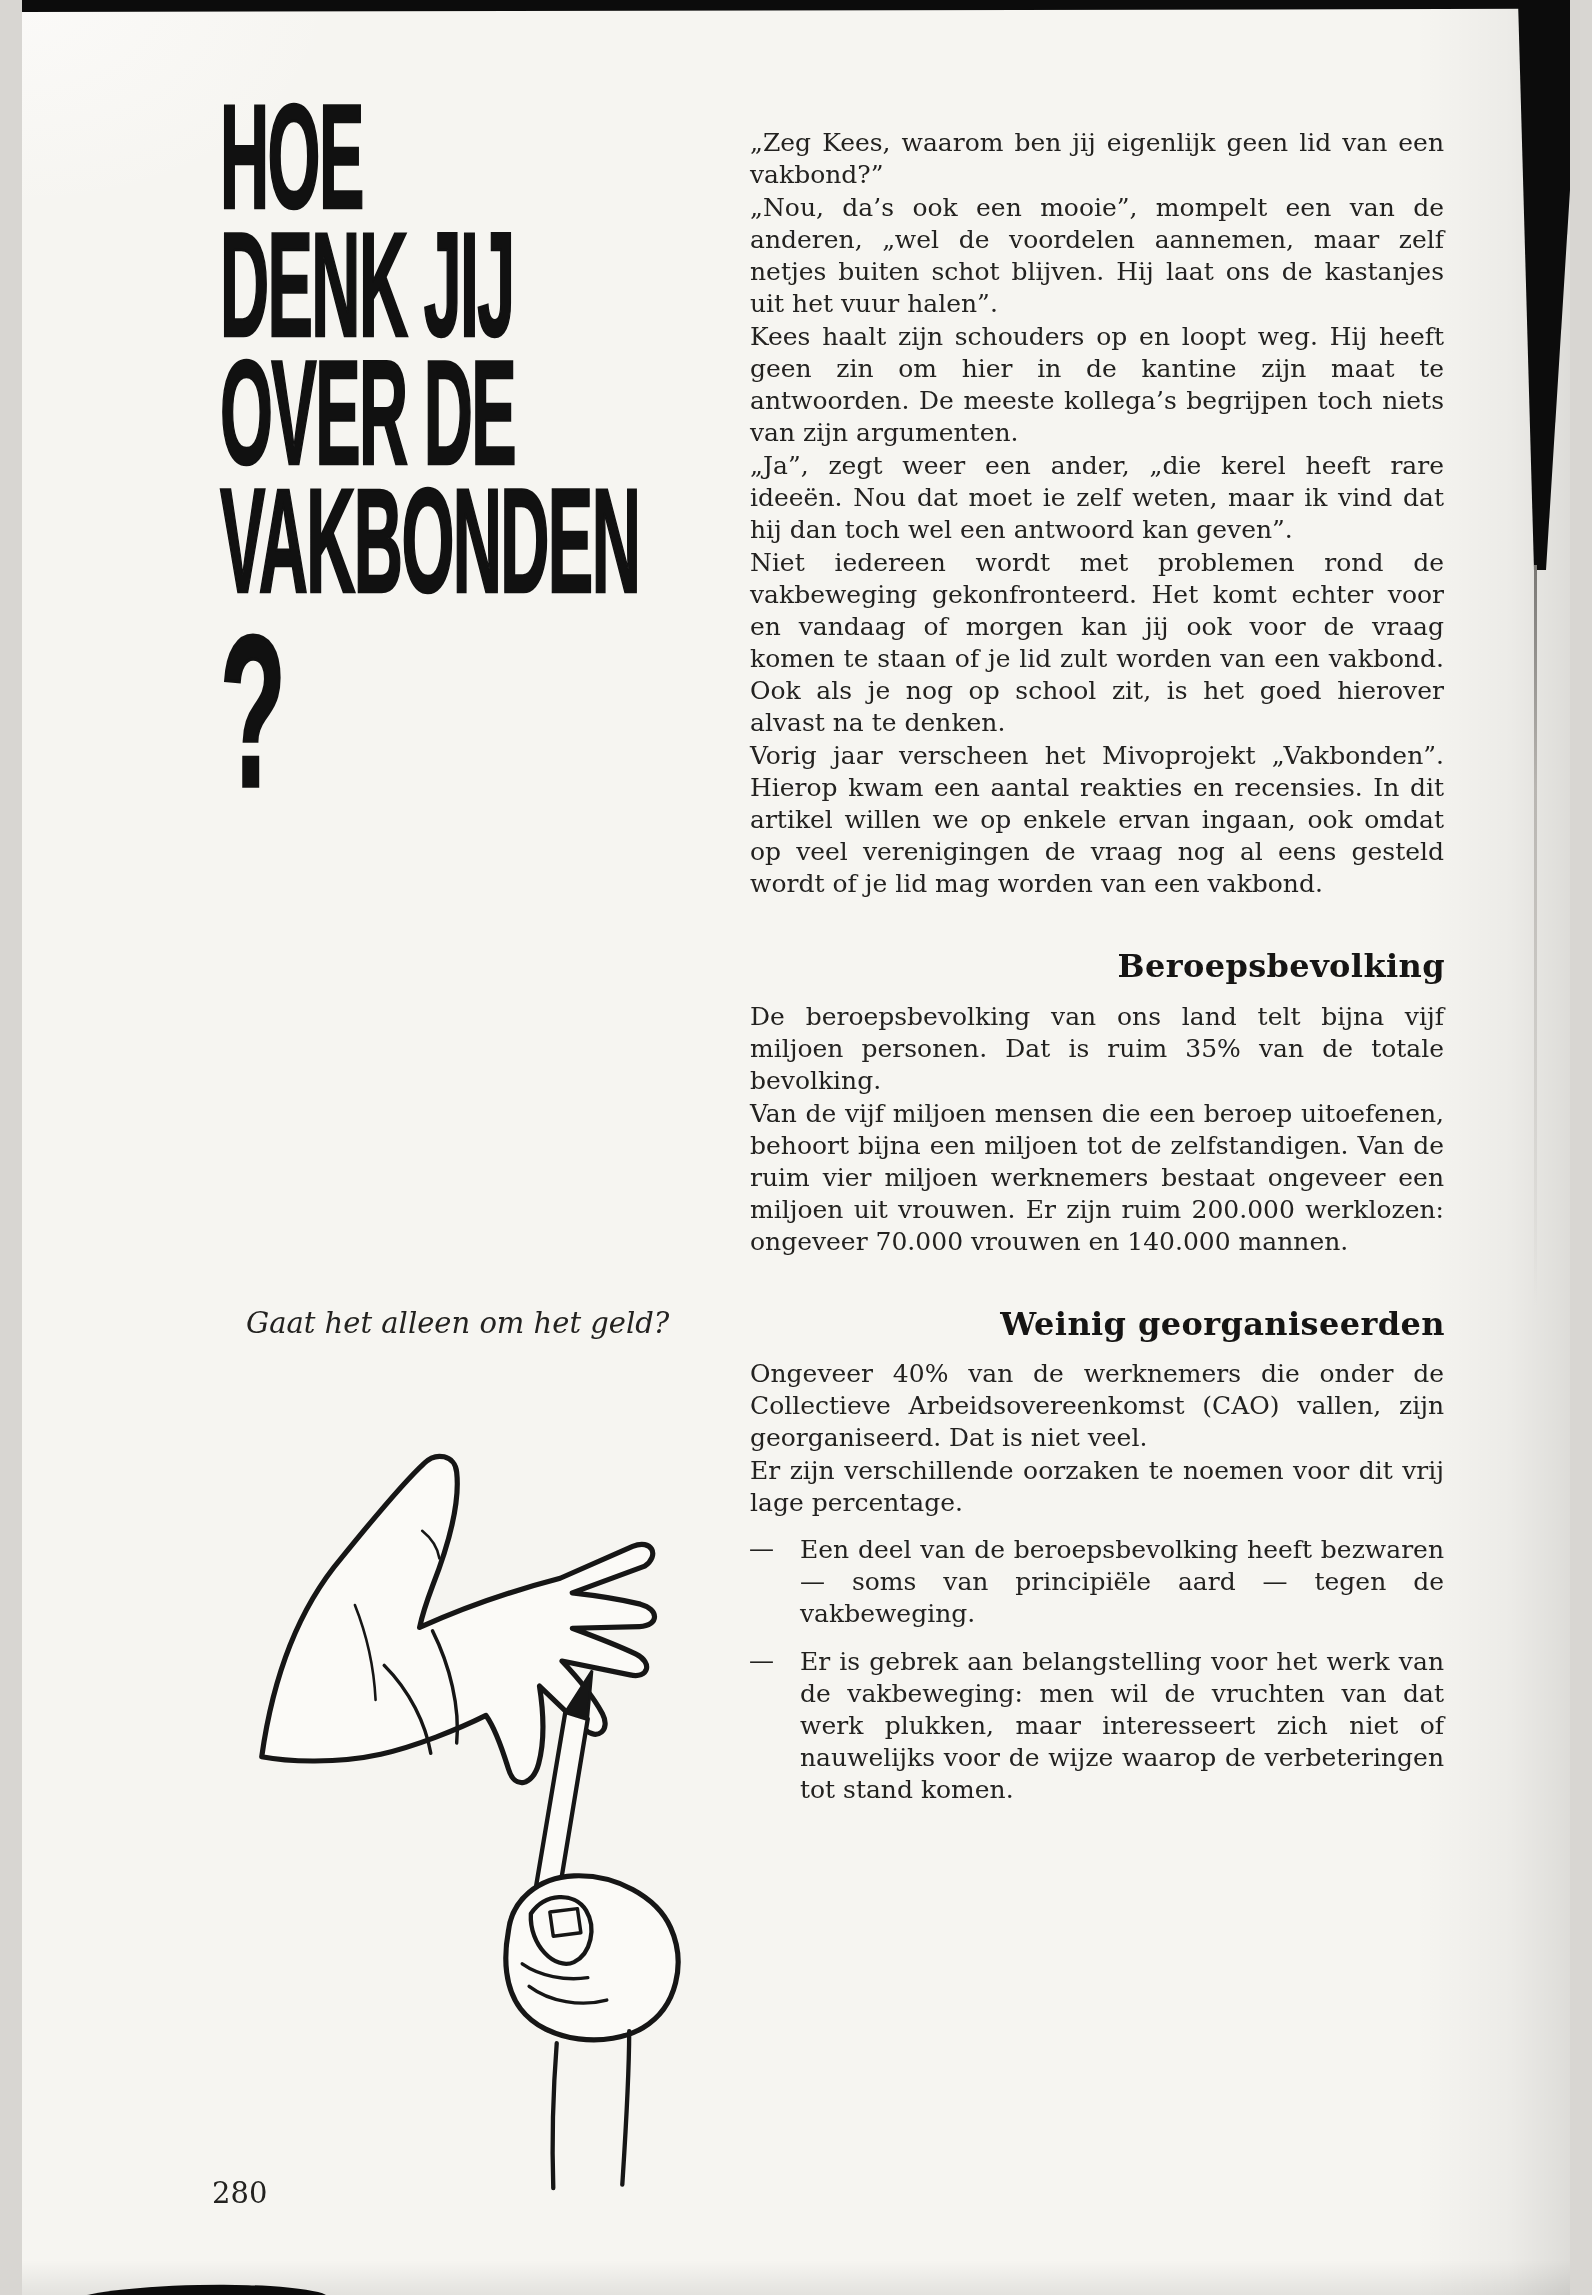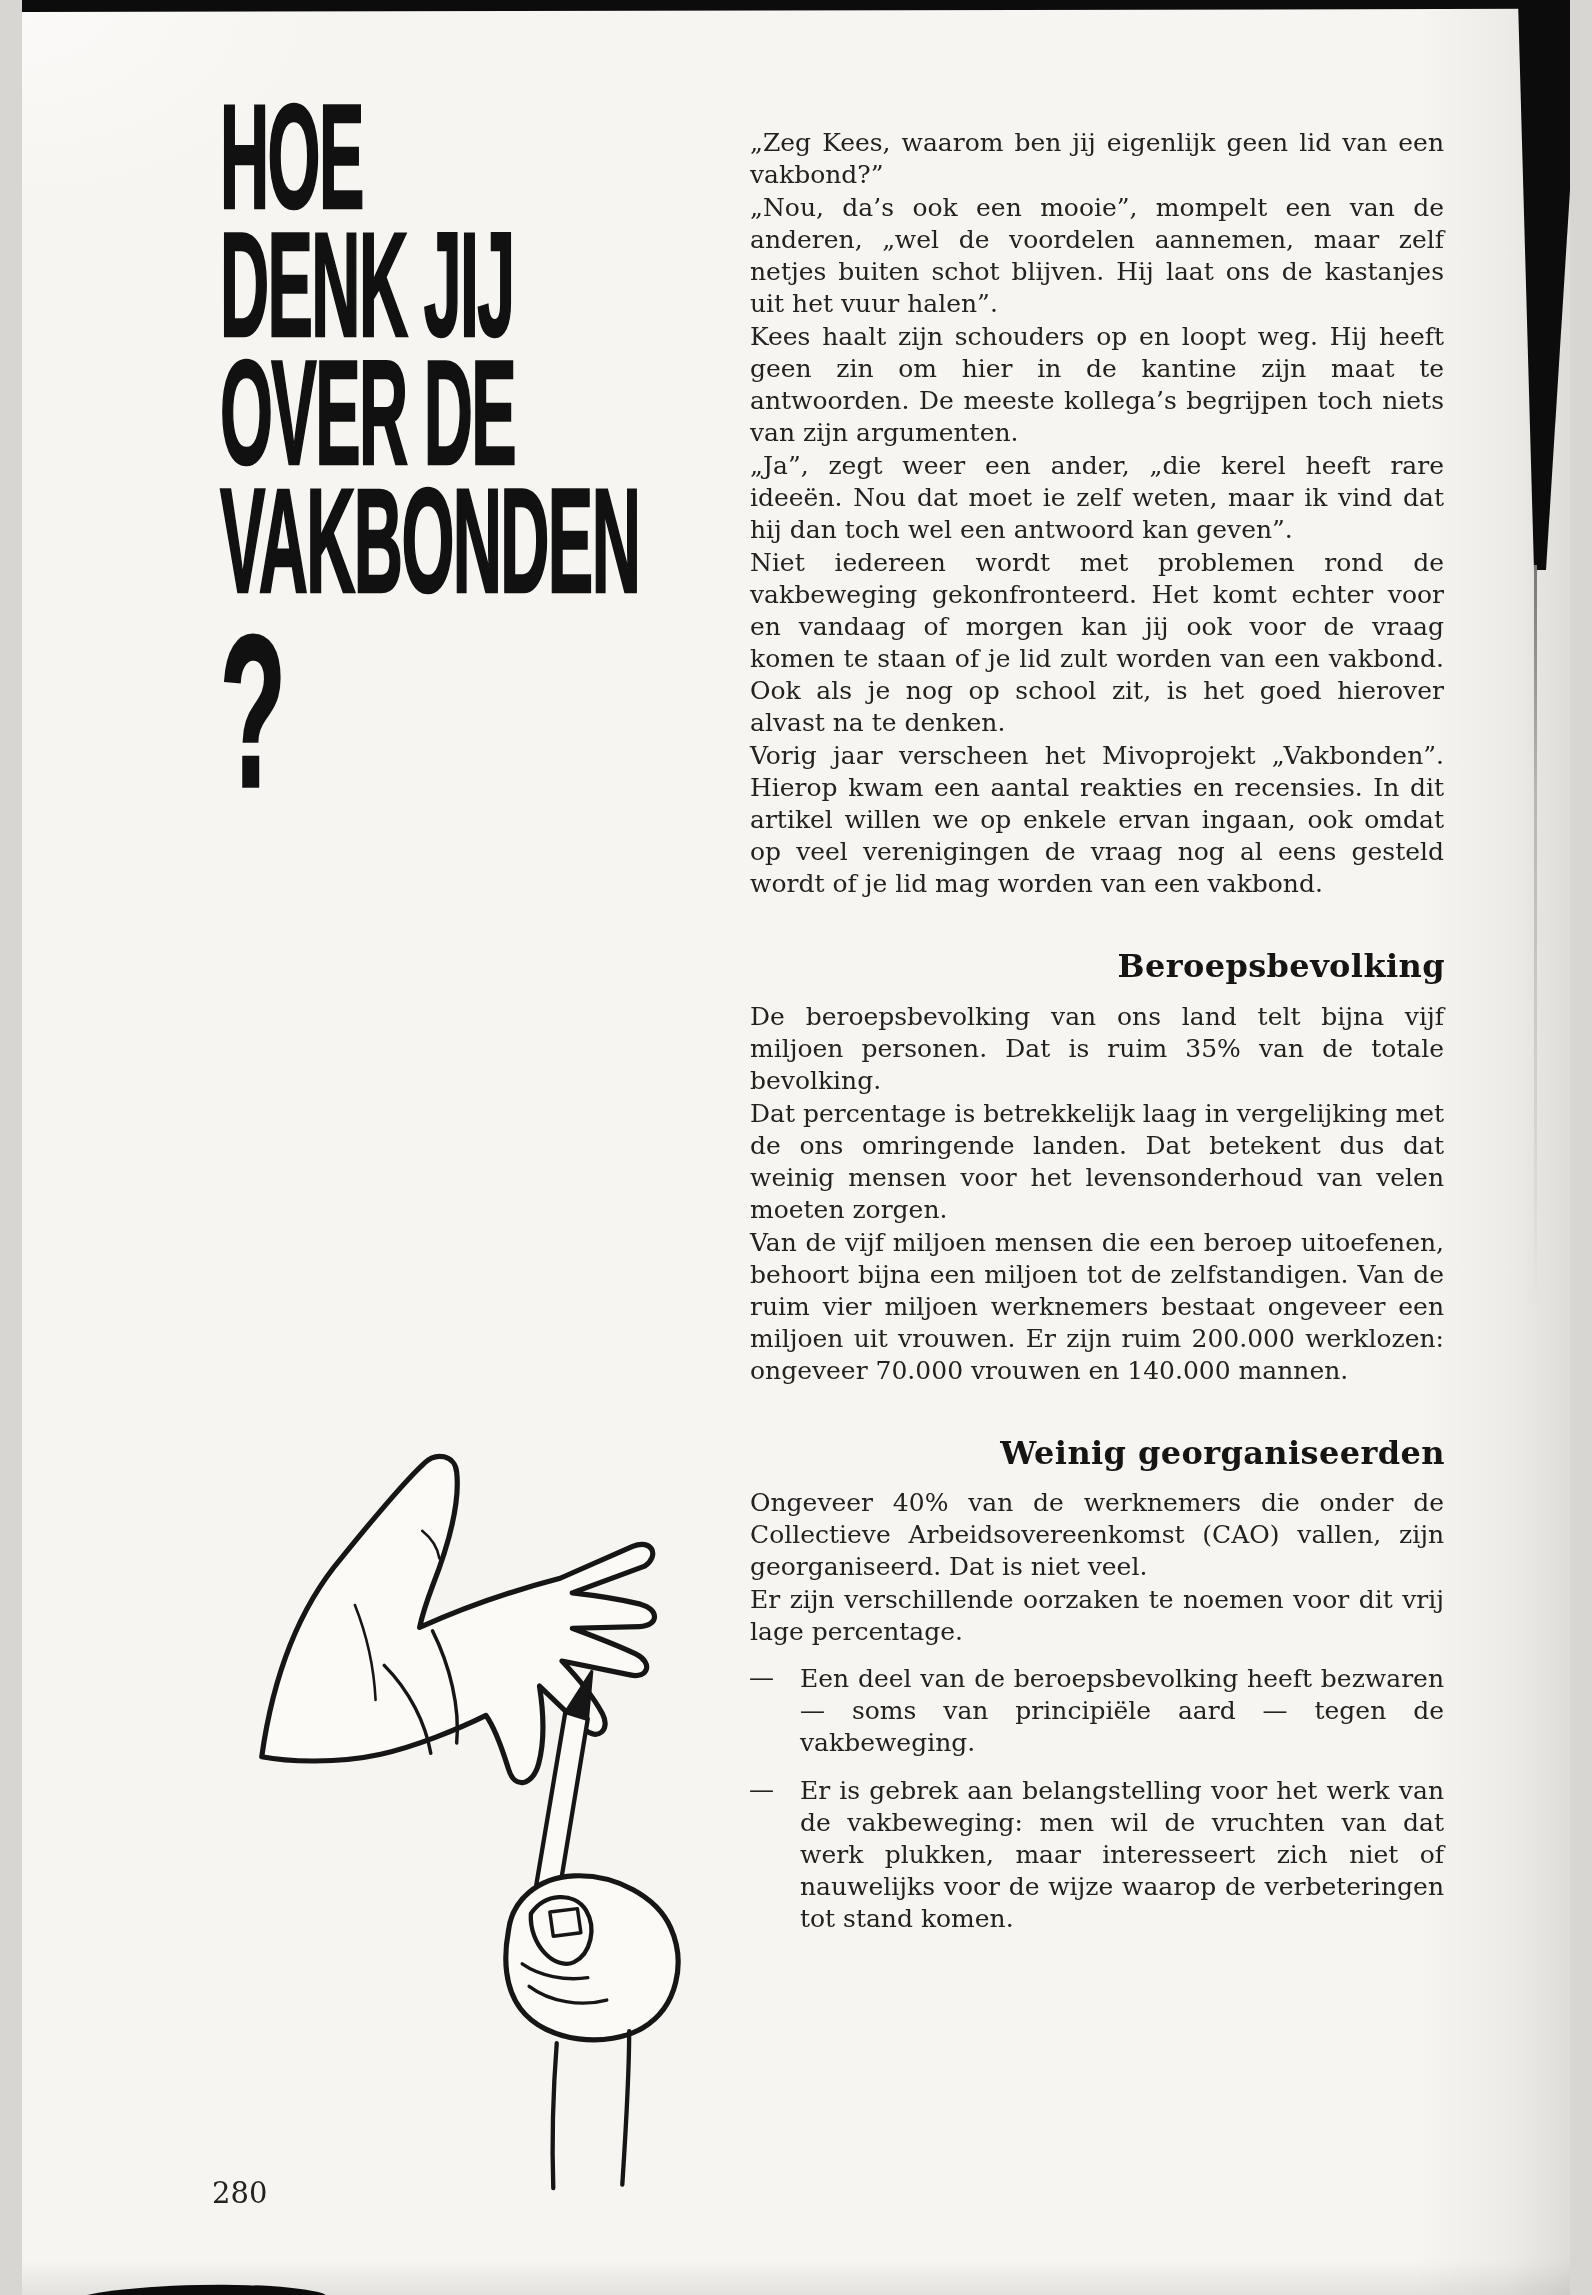--- a/index.html
+++ b/index.html
@@ -94,20 +94,21 @@
   <div class="scan-bottom-sliver"></div>
 
   <div class="headline">
     <span class="hl-line">HOE</span>
     <span class="hl-line">DENK JIJ</span>
     <span class="hl-line">OVER DE</span>
     <span class="hl-line">VAKBONDEN</span>
     <span class="hl-qmark">?</span>
   </div>
 
+  <div class="caption">Gaat het alleen om het geld?</div>
 
   <div class="illustration">
     <svg viewBox="0 0 540 888" width="466" height="766">
 
       <path d="M 10,358
            C 22,272 48,192 102,128
            C 136,86 172,42 198,18
            C 212,4 234,8 236,28
            C 240,64 226,114 208,160
            C 202,176 196,194 193,208
@@ -154,21 +155,20 @@
   <div class="article">
     <p>„Zeg Kees, waarom ben jij eigenlijk geen lid van een vakbond?”</p>
     <p>„Nou, da’s ook een mooie”, mompelt een van de anderen, „wel de voordelen aannemen, maar zelf netjes buiten schot blijven. Hij laat ons de kastanjes uit het vuur halen”.</p>
     <p>Kees haalt zijn schouders op en loopt weg. Hij heeft geen zin om hier in de kantine zijn maat te antwoorden. De meeste kollega’s begrijpen toch niets van zijn argumenten.</p>
     <p>„Ja”, zegt weer een ander, „die kerel heeft rare ideeën. Nou dat moet ie zelf weten, maar ik vind dat hij dan toch wel een antwoord kan geven”.</p>
     <p>Niet iedereen wordt met problemen rond de vakbeweging gekonfronteerd. Het komt echter voor en vandaag of morgen kan jij ook voor de vraag komen te staan of je lid zult worden van een vakbond. Ook als je nog op school zit, is het goed hierover alvast na te denken.</p>
     <p>Vorig jaar verscheen het Mivoprojekt „Vakbonden”. Hierop kwam een aantal reakties en recensies. In dit artikel willen we op enkele ervan ingaan, ook omdat op veel verenigingen de vraag nog al eens gesteld wordt of je lid mag worden van een vakbond.</p>
 
     <h2>Beroepsbevolking</h2>
     <p>De beroepsbevolking van ons land telt bijna vijf miljoen personen. Dat is ruim 35% van de totale bevolking.</p>
-    <p>Dat percentage is betrekkelijk laag in vergelijking met de ons omringende landen. Dat betekent dus dat weinig mensen voor het levensonderhoud van velen moeten zorgen.</p>
     <p>Van de vijf miljoen mensen die een beroep uitoefenen, behoort bijna een miljoen tot de zelfstandigen. Van de ruim vier miljoen werknemers bestaat ongeveer een miljoen uit vrouwen. Er zijn ruim 200.000 werklozen: ongeveer 70.000 vrouwen en 140.000 mannen.</p>
 
     <h2>Weinig georganiseerden</h2>
     <p>Ongeveer 40% van de werknemers die onder de Collectieve Arbeidsovereenkomst (CAO) vallen, zijn georganiseerd. Dat is niet veel.</p>
     <p>Er zijn verschillende oorzaken te noemen voor dit vrij lage percentage.</p>
 
     <div class="bullet">
       <span class="dash">—</span>
       <p>Een deel van de beroepsbevolking heeft bezwaren — soms van principiële aard — tegen de vakbeweging.</p>
     </div>

